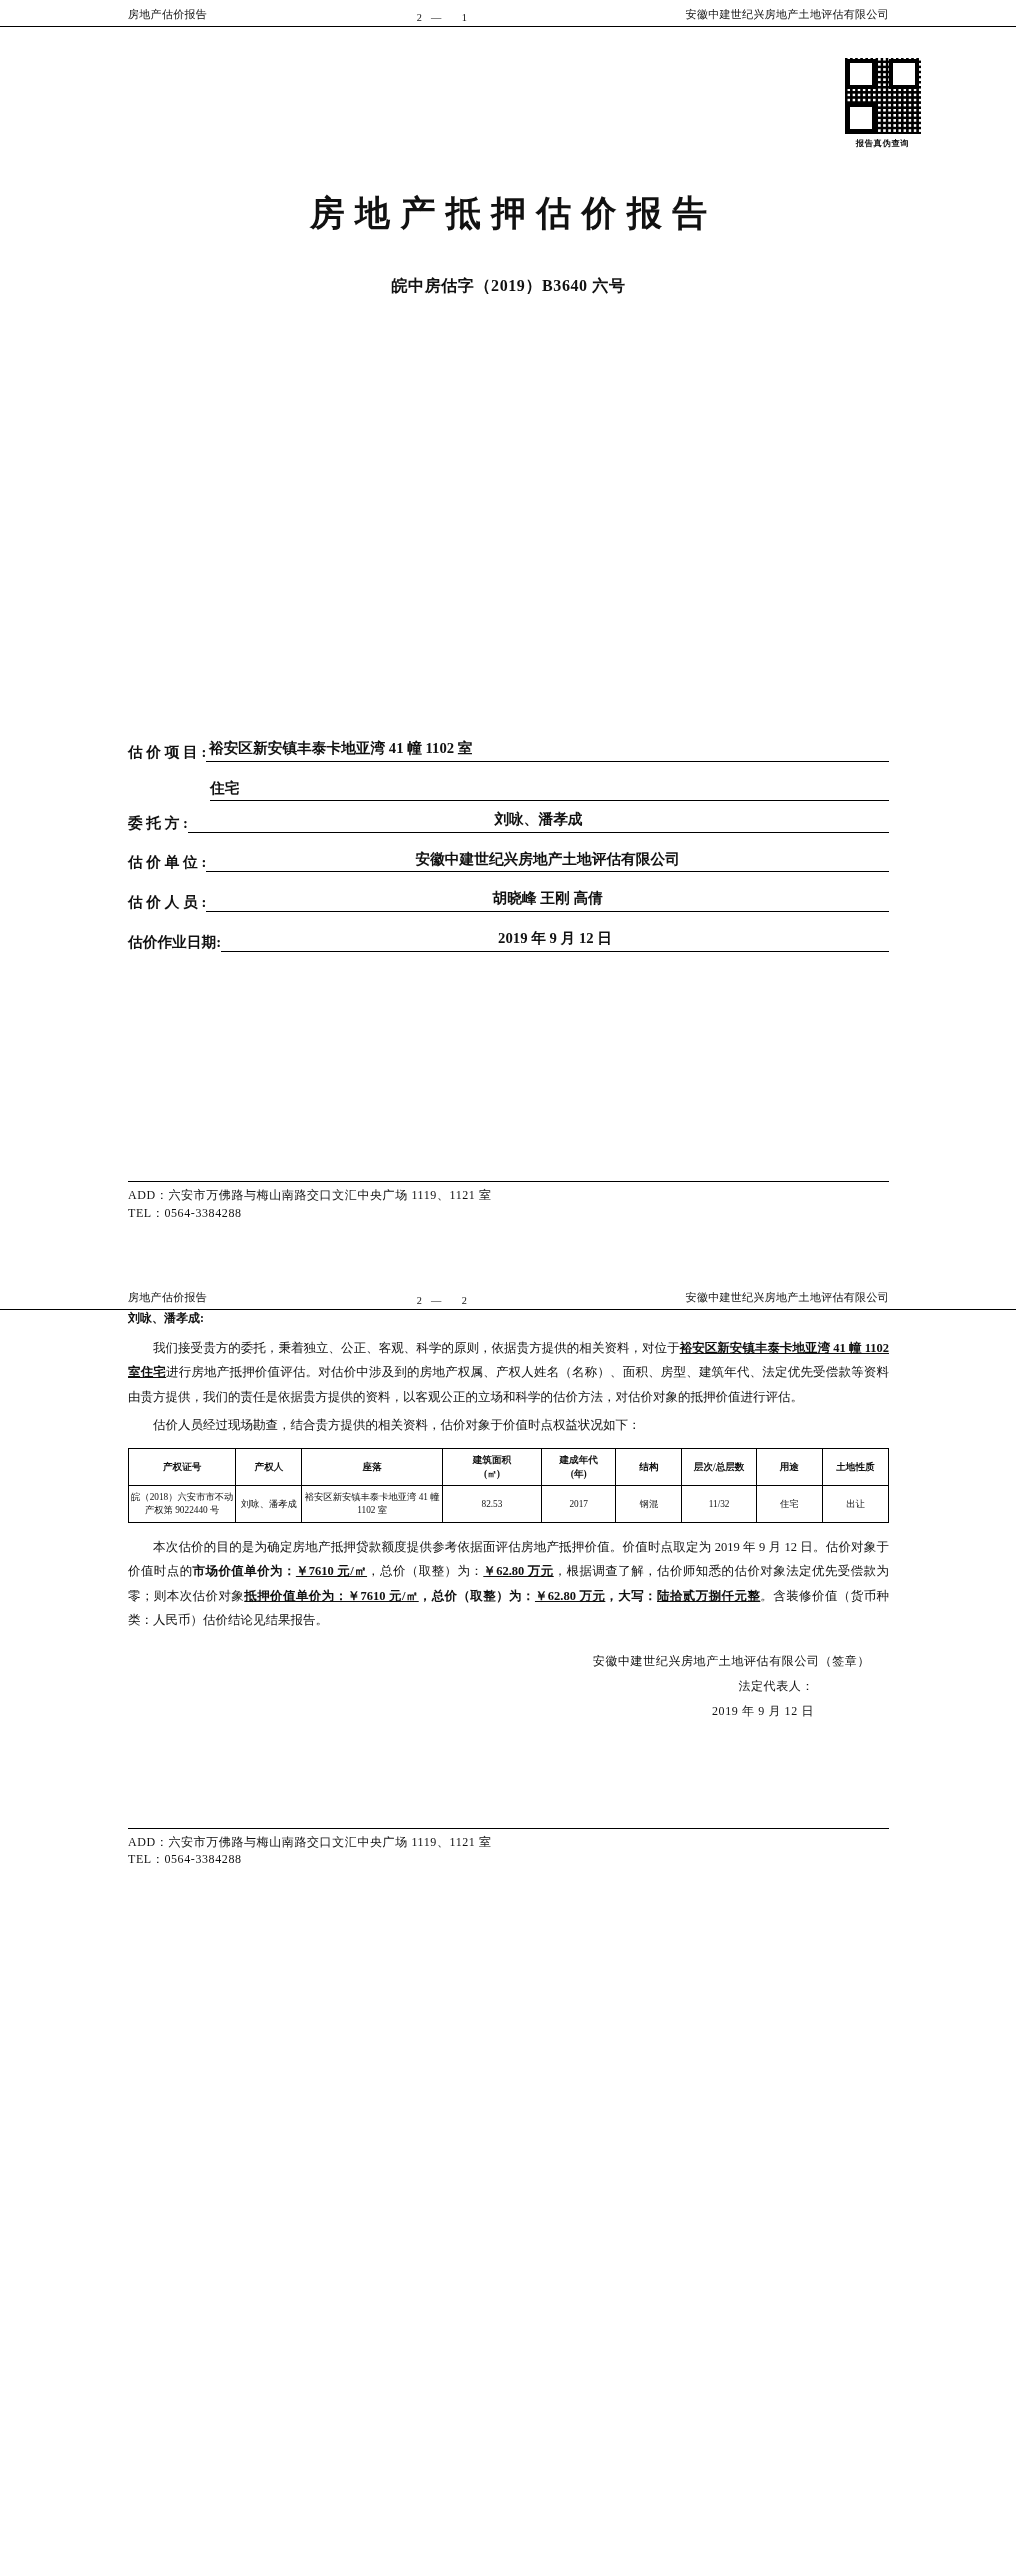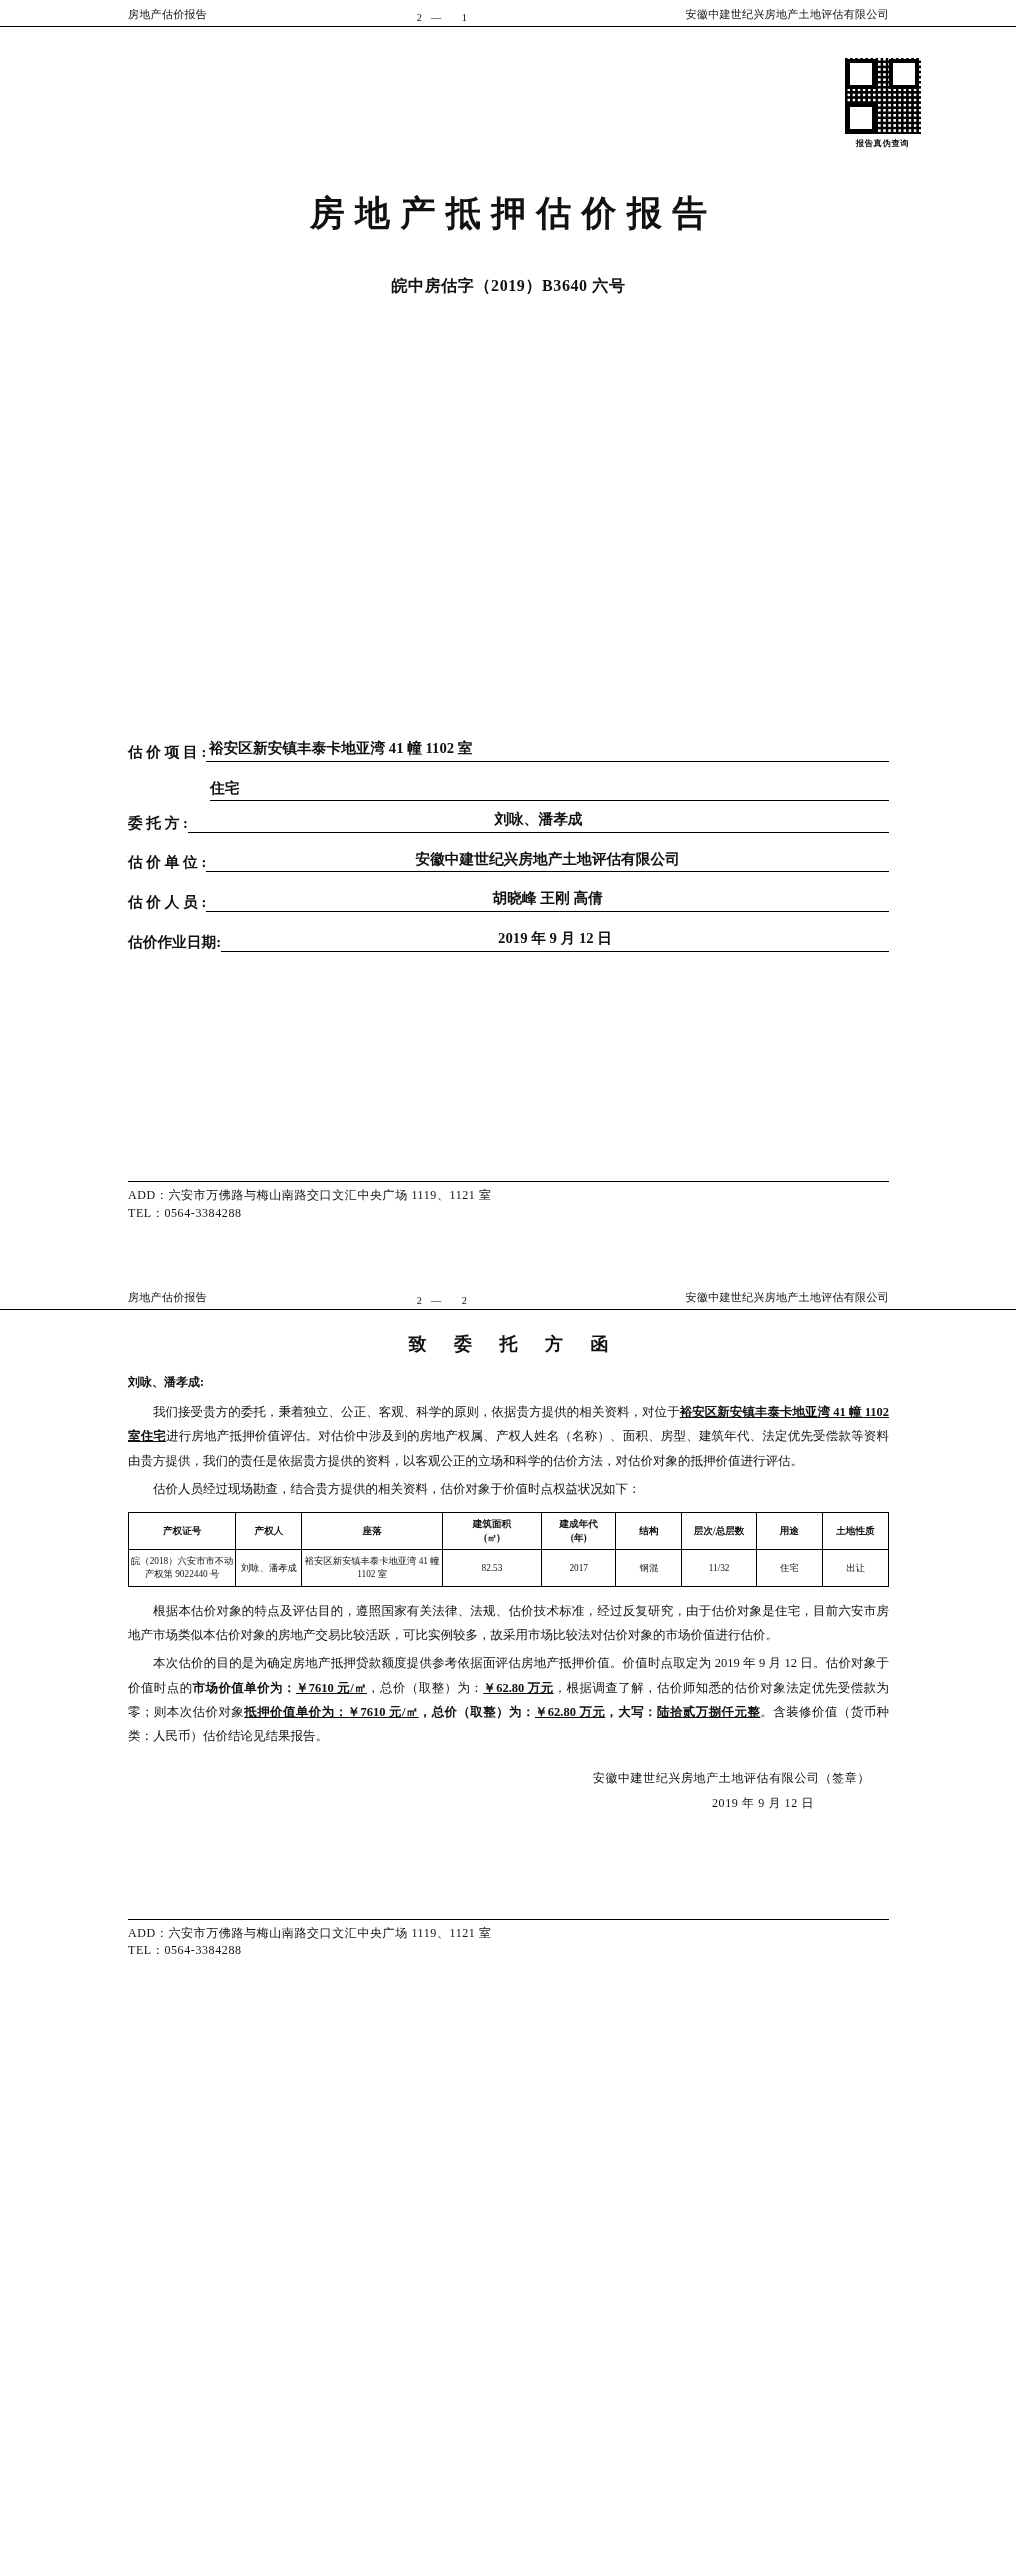--- a/index.html
+++ b/index.html
@@ -286,21 +286,20 @@
 <div class="page">
 
   <div class="run-head">
     <span class="rh-left">房地产估价报告</span>
     <span class="rh-mid">2—    2</span>
     <span class="rh-right">安徽中建世纪兴房地产土地评估有限公司</span>
   </div>
 
   <div class="letter">
 
-    <div class="letter-title">致 委 托 方 函</div>
 
     <div class="salutation">刘咏、潘孝成:</div>
 
     <p class="body">
       <span>我们接受贵方的委托，秉着独立、公正、客观、科学的原则，依据贵方提供的相关资料，对位于</span><span class="u">裕安区新安镇丰泰卡地亚湾 41 幢 1102 室住宅</span><span>进行房地产抵押价值评估。对估价中涉及到的房地产权属、产权人姓名（名称）、面积、房型、建筑年代、法定优先受偿款等资料由贵方提供，我们的责任是依据贵方提供的资料，以客观公正的立场和科学的估价方法，对估价对象的抵押价值进行评估。</span>
     </p>
 
     <p class="body">估价人员经过现场勘查，结合贵方提供的相关资料，估价对象于价值时点权益状况如下：</p>
 
     <table class="prop">
@@ -342,28 +341,28 @@
           <td>82.53</td>
           <td>2017</td>
           <td>钢混</td>
           <td>11/32</td>
           <td>住宅</td>
           <td>出让</td>
         </tr>
       </tbody>
     </table>
 
-    <p class="body">根据本估价对象的特点及评估目的，遵照国家有关法律、法规、估价技术标准，经过反复研究，由于估价对象是住宅，目前六安市房地产市场类似本估价对象的房地产交易比较活跃，可比实例较多，故采用市场比较法对估价对象的市场价值进行估价。</p>
 
     <p class="body">
       <span>本次估价的目的是为确定房地产抵押贷款额度提供参考依据面评估房地产抵押价值。价值时点取定为 2019 年 9 月 12 日。估价对象于价值时点的</span><span class="b">市场价值单价为：</span><span class="u">￥7610 元/㎡</span><span>，总价（取整）为：</span><span class="u">￥62.80 万元</span><span>，根据调查了解，估价师知悉的估价对象法定优先受偿款为零；则本次估价对象</span><span class="u">抵押价值单价为：￥7610 元/㎡</span><span class="b">，总价（取整）为：</span><span class="u">￥62.80 万元</span><span class="b">，大写：</span><span class="u">陆拾贰万捌仟元整</span><span>。含装修价值（货币种类：人民币）估价结论见结果报告。</span>
     </p>
 
     <div class="sign">
       <div class="s1">安徽中建世纪兴房地产土地评估有限公司（签章）</div>
+      <div class="s2">法定代表人：</div>
       <div class="s3">2019 年 9 月 12 日</div>
     </div>
 
   </div>
 
   <div class="page-footer">
     <div class="rule"></div>
     <div>ADD：六安市万佛路与梅山南路交口文汇中央广场 1119、1121 室</div>
     <div>TEL：0564-3384288</div>
   </div>

